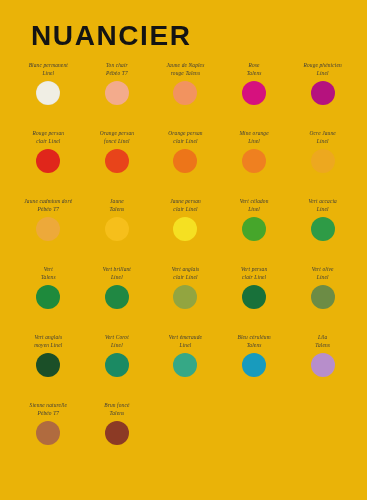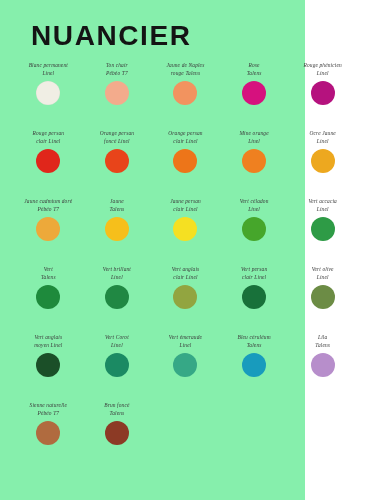--- a/index.html
+++ b/index.html
@@ -9,24 +9,24 @@
   body {
     width: 371px;
     height: 500px;
     background: #ffffff;
     font-family: "Liberation Sans", sans-serif;
     overflow: hidden;
     position: relative;
   }
 
   #page {
-    width: 305px;
+    width: 367px;
     height: 500px;
     position: relative;
-    background: #86efac;
+    background: #eab308;
     box-sizing: border-box;
   }
 
   
   .title-wrap {
     position: absolute;
     left: 0;
     top: 22px;
     width: 371px;
     padding-left: 31px;

